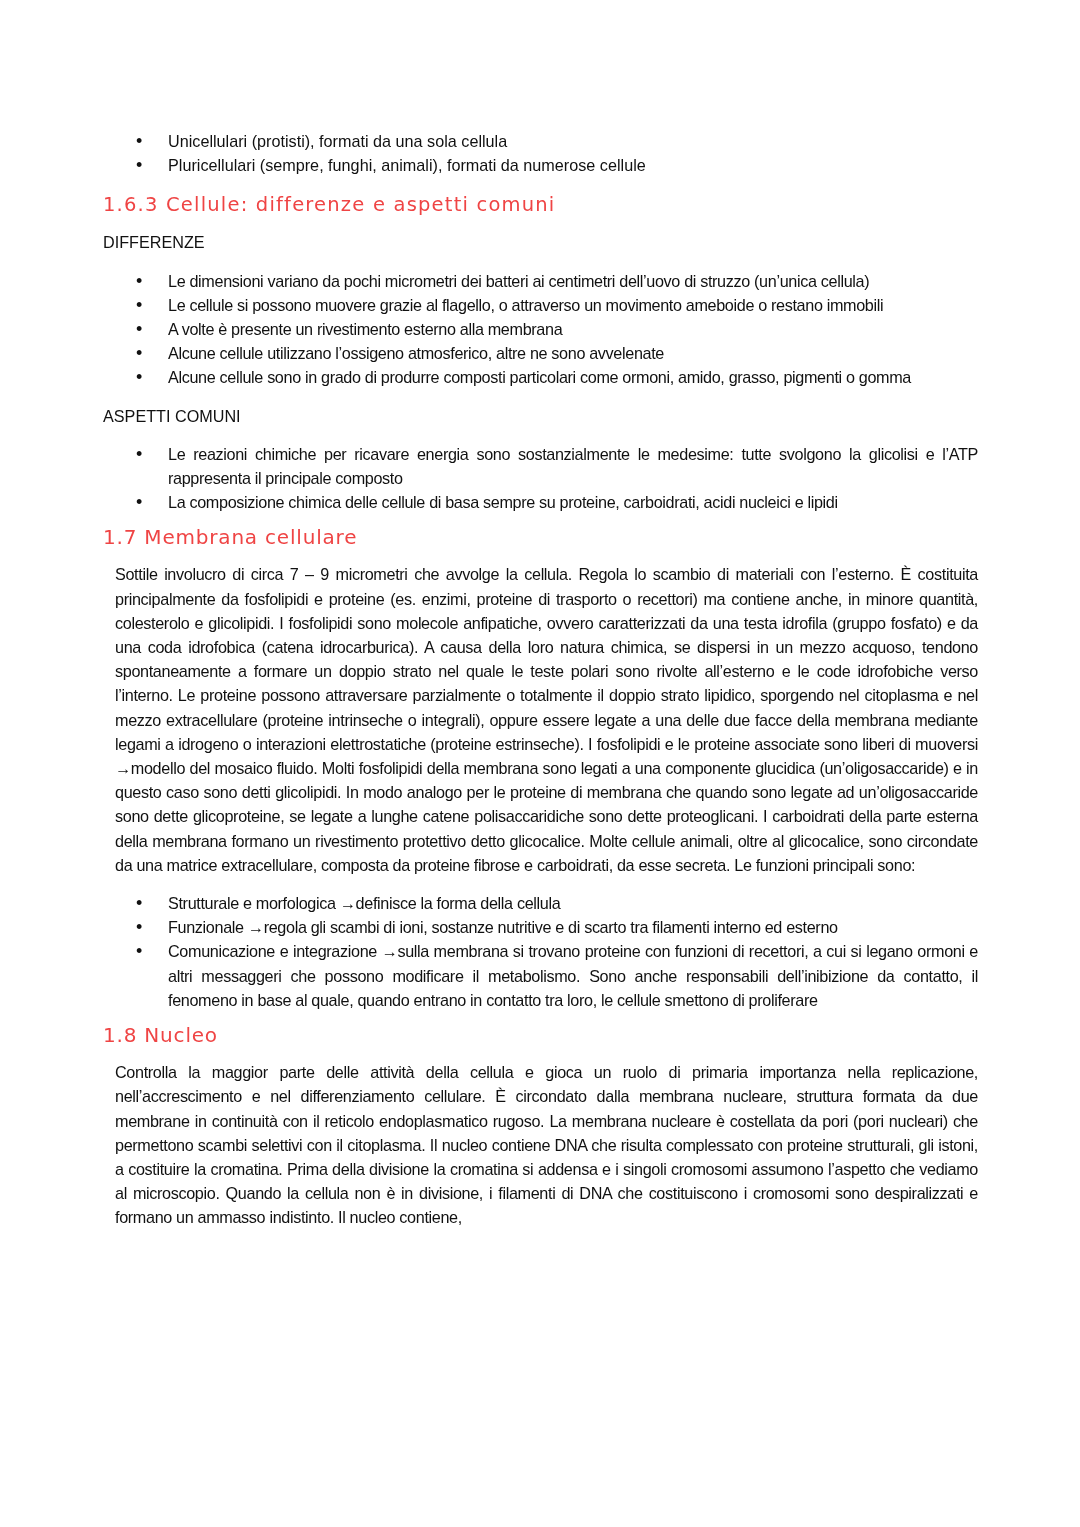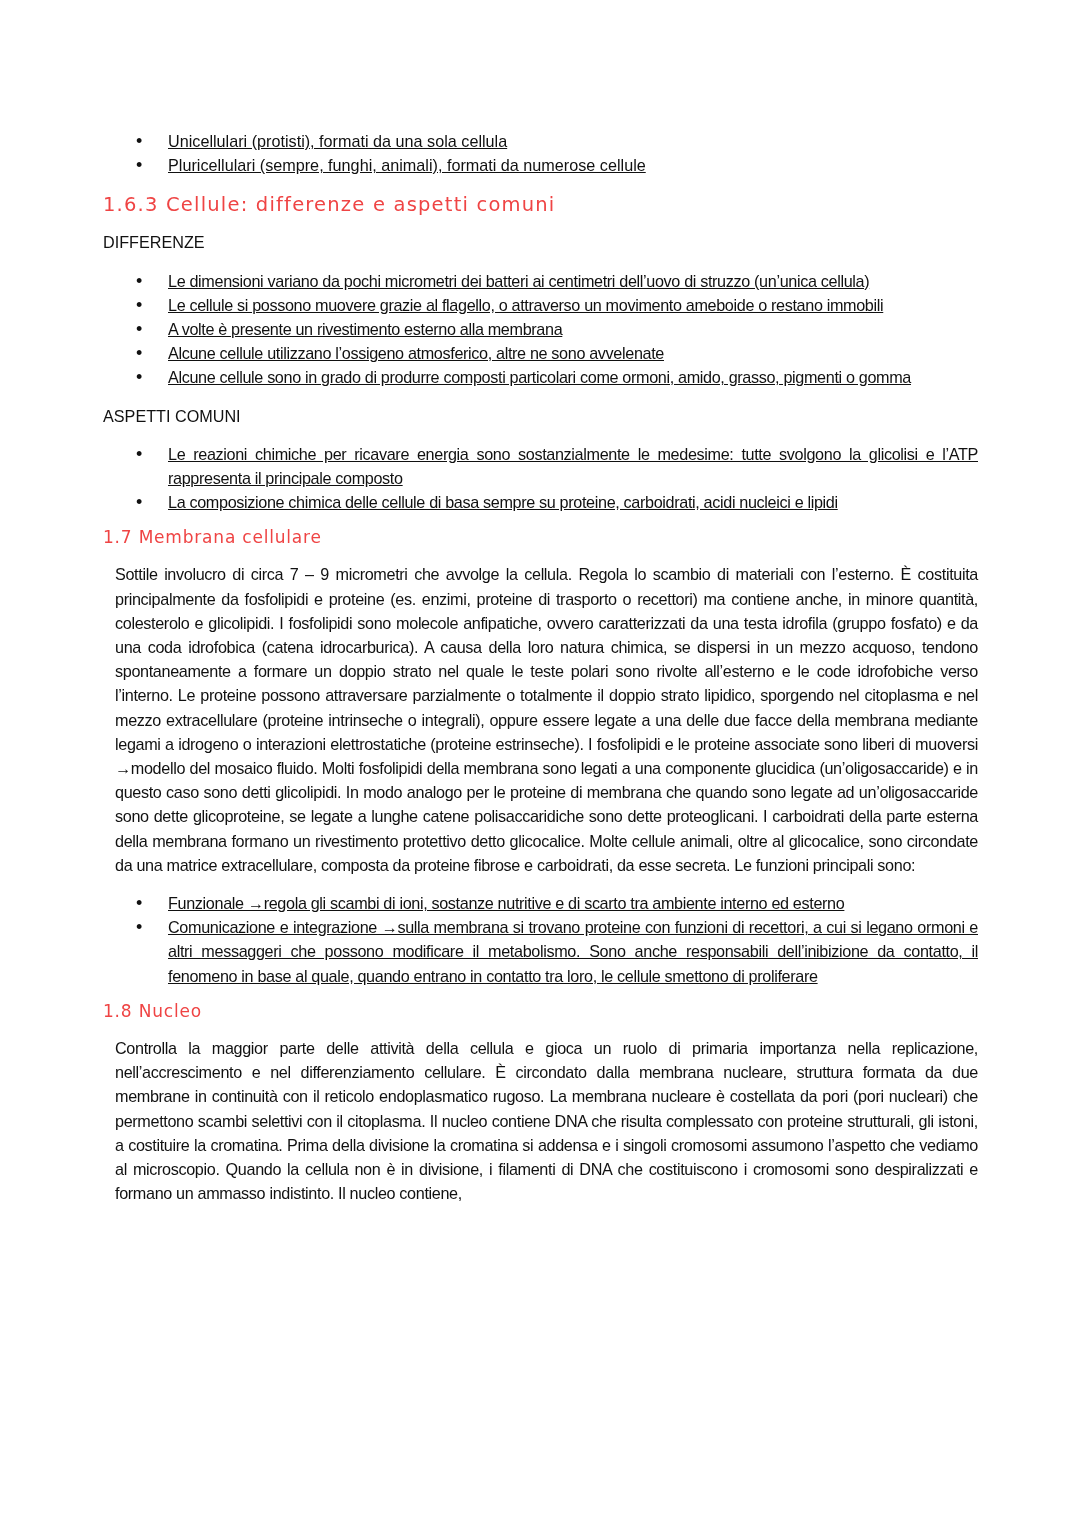--- a/index.html
+++ b/index.html
@@ -2,29 +2,29 @@
 <html><head>
   <meta charset="utf-8">
   <style>
     html, body { margin: 0; padding: 0; background: #ffffff; }
     body { width: 1080px; height: 1527px; position: relative; overflow: hidden; }
     .page {
       position: absolute; left: 103px; top: 129px; width: 875px;
       font-family: "Liberation Sans Narrow", "Liberation Sans", sans-serif;
       font-size: 16.2px; color: #111111; line-height: 24.2px;
     }
-    ul { margin: 0; padding: 0; list-style: none; text-decoration: underline; }
+    ul { margin: 0; padding: 0; list-style: none; }
     li { position: relative; padding-left: 65px; text-align: justify; }
     li::before {
       content: "\2022"; position: absolute; left: 33px; top: 0;
       font-size: 18px; color: #111;
     }
     .h { font-family: "DejaVu Sans", sans-serif; color: #ef4444; font-weight: normal; margin: 0; }
     .h3 { font-size: 19.5px; letter-spacing: 1.2px; margin-top: 14px; margin-bottom: 11px; line-height: 28px; }
-    .h2 { font-size: 17px; letter-spacing: 0.8px; margin-top: 9px; margin-bottom: 11px; line-height: 28px; }
+    .h2 { font-size: 20px; letter-spacing: 0.8px; margin-top: 9px; margin-bottom: 11px; line-height: 28px; }
     .label { margin: 0 0 14px 0; }
     .para { margin: 0 0 14px 12px; text-align: justify; }
     .list { margin-bottom: 14px; }
     .narrow { letter-spacing: -0.35px; }
   </style>
 </head>
 <body>
 
 <div class="page">
 
@@ -46,20 +46,21 @@
 
   <p class="label">ASPETTI COMUNI</p>
   <ul class="list narrow" style="margin-bottom:0;">
     <li>Le reazioni chimiche per ricavare energia sono sostanzialmente le medesime: tutte svolgono la glicolisi e l’ATP rappresenta il principale composto</li>
     <li>La composizione chimica delle cellule di basa sempre su proteine, carboidrati, acidi nucleici e lipidi</li>
   </ul>
 
   <h2 class="h h2">1.7 Membrana cellulare</h2>
   <p class="para narrow">Sottile involucro di circa 7 – 9 micrometri che avvolge la cellula. Regola lo scambio di materiali con l’esterno. È costituita principalmente da fosfolipidi e proteine (es. enzimi, proteine di trasporto o recettori) ma contiene anche, in minore quantità, colesterolo e glicolipidi. I fosfolipidi sono molecole anfipatiche, ovvero caratterizzati da una testa idrofila (gruppo fosfato) e da una coda idrofobica (catena idrocarburica). A causa della loro natura chimica, se dispersi in un mezzo acquoso, tendono spontaneamente a formare un doppio strato nel quale le teste polari sono rivolte all’esterno e le code idrofobiche verso l’interno. Le proteine possono attraversare parzialmente o totalmente il doppio strato lipidico, sporgendo nel citoplasma e nel mezzo extracellulare (proteine intrinseche o integrali), oppure essere legate a una delle due facce della membrana mediante legami a idrogeno o interazioni elettrostatiche (proteine estrinseche). I fosfolipidi e le proteine associate sono liberi di muoversi →modello del mosaico fluido. Molti fosfolipidi della membrana sono legati a una componente glucidica (un’oligosaccaride) e in questo caso sono detti glicolipidi. In modo analogo per le proteine di membrana che quando sono legate ad un’oligosaccaride sono dette glicoproteine, se legate a lunghe catene polisaccaridiche sono dette proteoglicani. I carboidrati della parte esterna della membrana formano un rivestimento protettivo detto glicocalice. Molte cellule animali, oltre al glicocalice, sono circondate da una matrice extracellulare, composta da proteine fibrose e carboidrati, da esse secreta. Le funzioni principali sono:</p>
   <ul class="list narrow" style="margin-bottom:0;">
-    <li>Funzionale →regola gli scambi di ioni, sostanze nutritive e di scarto tra ambiente interno ed esterno</li>
+    <li>Strutturale e morfologica →definisce la forma della cellula</li>
+    <li>Funzionale →regola gli scambi di ioni, sostanze nutritive e di scarto tra filamenti interno ed esterno</li>
     <li>Comunicazione e integrazione →sulla membrana si trovano proteine con funzioni di recettori, a cui si legano ormoni e altri messaggeri che possono modificare il metabolismo. Sono anche responsabili dell’inibizione da contatto, il fenomeno in base al quale, quando entrano in contatto tra loro, le cellule smettono di proliferare</li>
   </ul>
 
   <h2 class="h h2">1.8 Nucleo</h2>
   <p class="para narrow">Controlla la maggior parte delle attività della cellula e gioca un ruolo di primaria importanza nella replicazione, nell’accrescimento e nel differenziamento cellulare. È circondato dalla membrana nucleare, struttura formata da due membrane in continuità con il reticolo endoplasmatico rugoso. La membrana nucleare è costellata da pori (pori nucleari) che permettono scambi selettivi con il citoplasma. Il nucleo contiene DNA che risulta complessato con proteine strutturali, gli istoni, a costituire la cromatina. Prima della divisione la cromatina si addensa e i singoli cromosomi assumono l’aspetto che vediamo al microscopio. Quando la cellula non è in divisione, i filamenti di DNA che costituiscono i cromosomi sono despiralizzati e formano un ammasso indistinto. Il nucleo contiene,</p>
 
 </div>
 
 </body></html>

